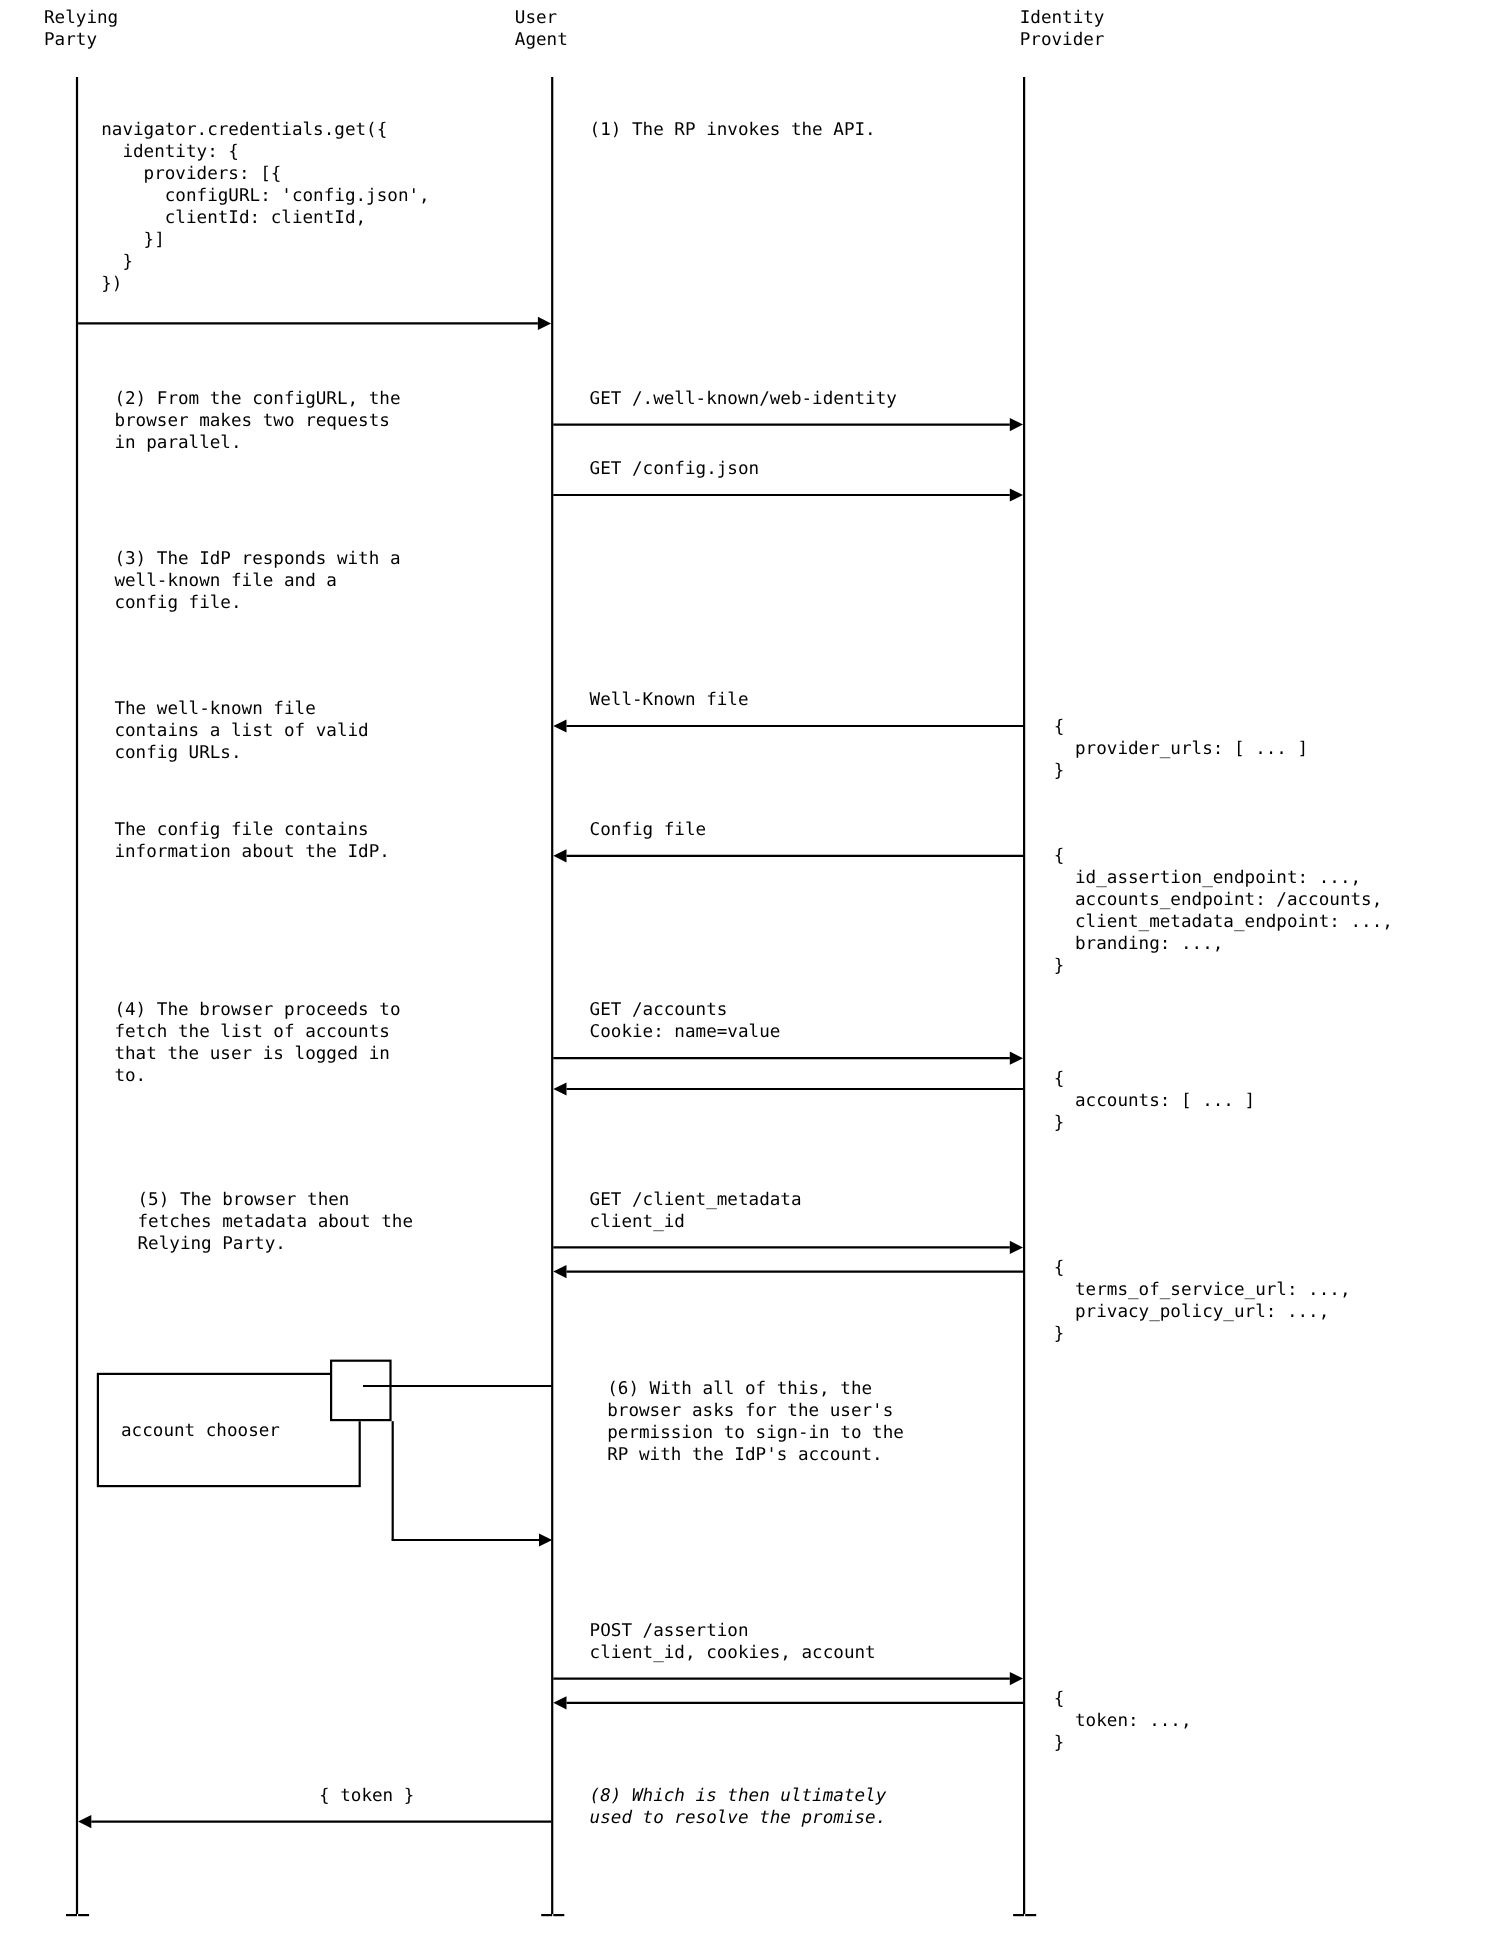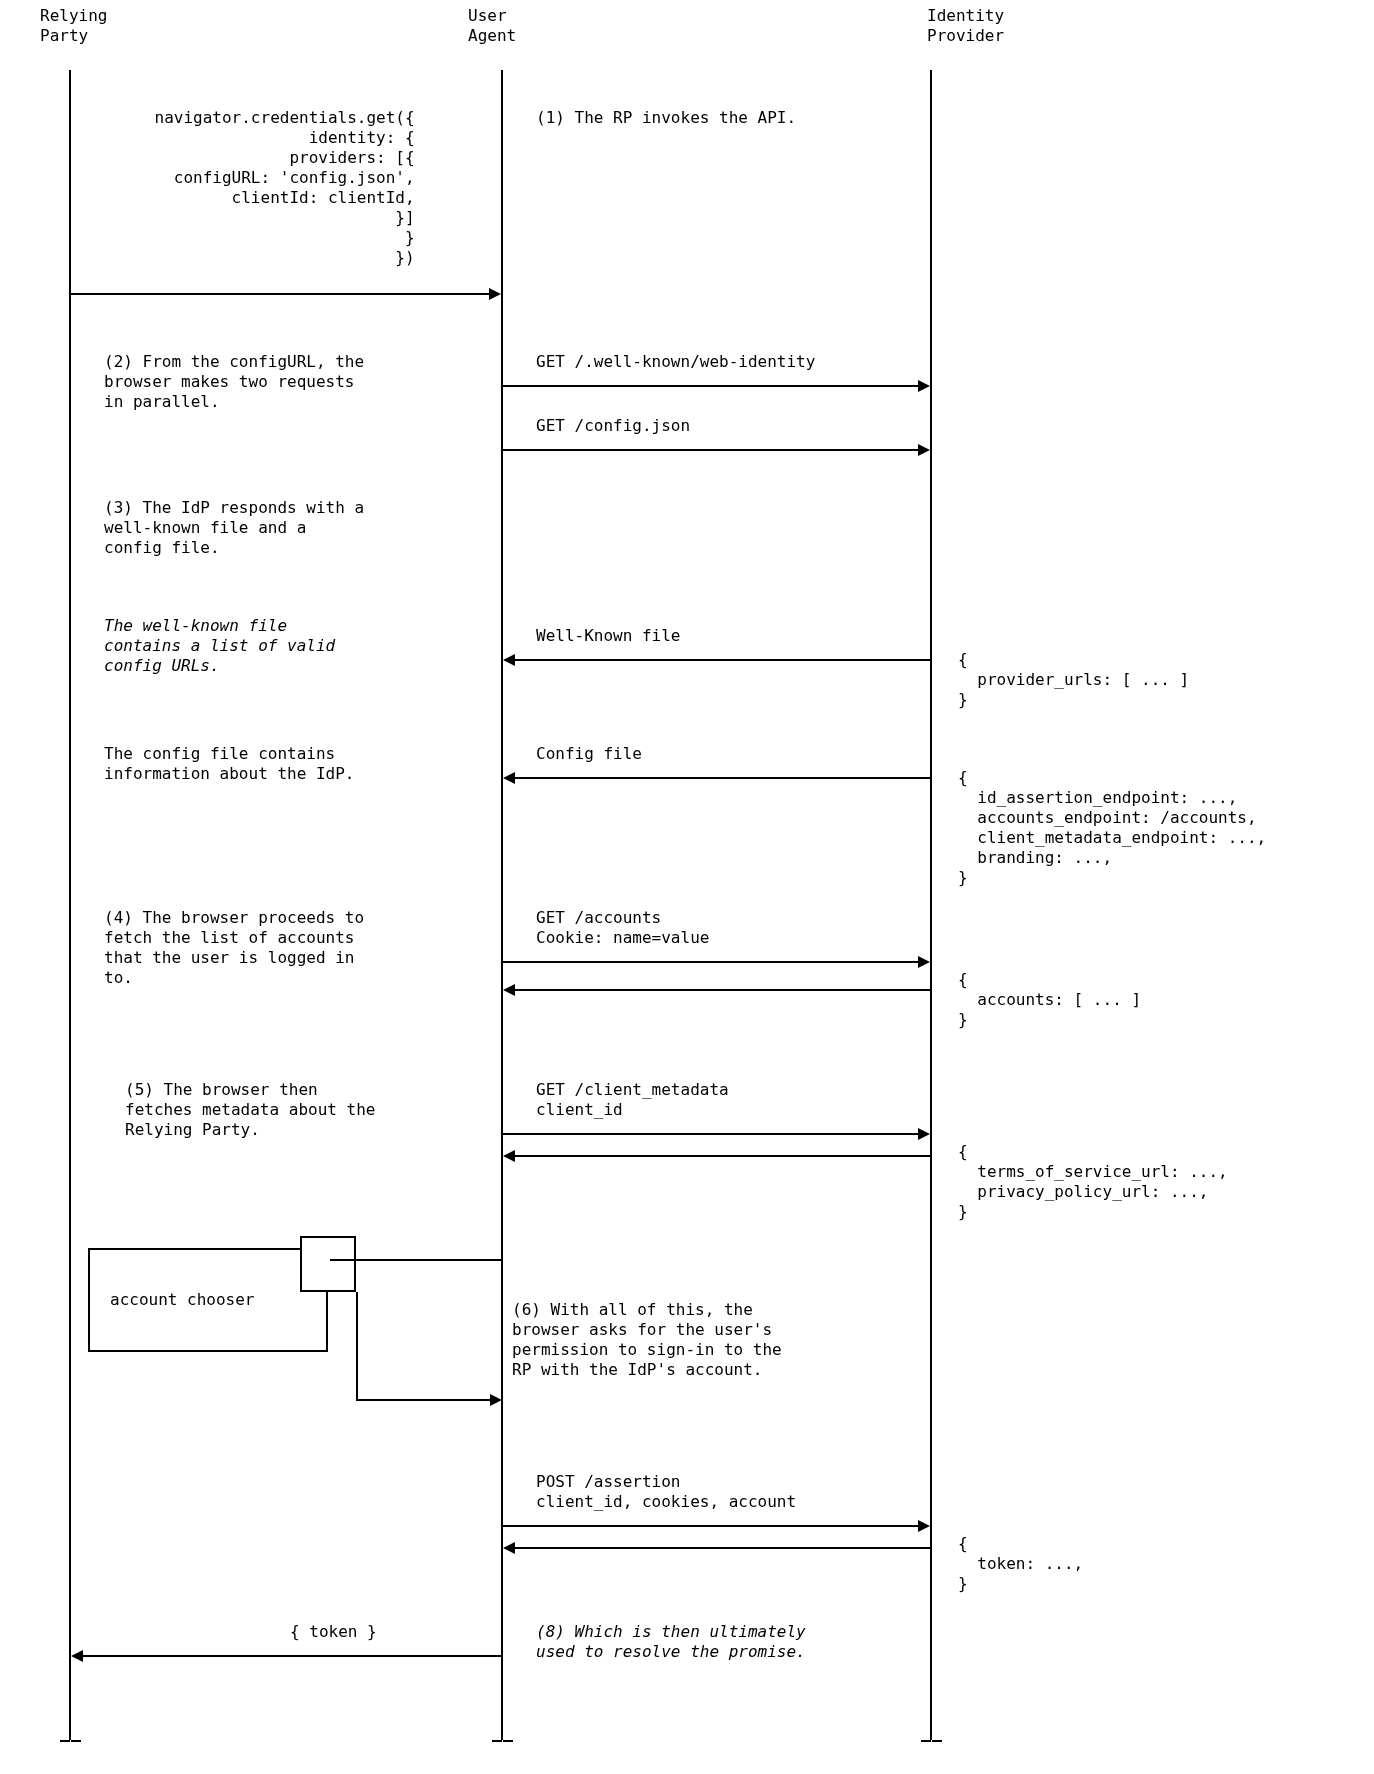--- a/index.html
+++ b/index.html
@@ -69,21 +69,21 @@
   <div class="lifeline" style="left:501px; top:70px; height:1670px;"></div>
   <div class="lifeline" style="left:930px; top:70px; height:1670px;"></div>
 
   <div class="tick" style="left:60px; top:1740px;"></div>
   <div class="tick" style="left:71px; top:1740px;"></div>
   <div class="tick" style="left:492px; top:1740px;"></div>
   <div class="tick" style="left:503px; top:1740px;"></div>
   <div class="tick" style="left:921px; top:1740px;"></div>
   <div class="tick" style="left:932px; top:1740px;"></div>
 
-  <div class="txt body-txt" style="left:116px; top:108px;text-align:right;">navigator.credentials.get({
+  <div class="txt body-txt" style="left:92px; top:108px;">navigator.credentials.get({
   identity: {
     providers: [{
       configURL: 'config.json',
       clientId: clientId,
     }]
   }
 })</div>
   <div class="txt body-txt" style="left:536px; top:108px;">(1) The RP invokes the API.</div>
 
   <div class="arrow" style="left:71px; top:288px;">
@@ -108,21 +108,21 @@
     <svg width="427" height="12">
         <line x1="0" y1="6" x2="415" y2="6" stroke="#000" stroke-width="2"></line>
         <polygon points="415,0 427,6 415,12" fill="#000"></polygon>
       </svg>
   </div>
 
   <div class="txt body-txt" style="left:104px; top:498px;">(3) The IdP responds with a
 well-known file and a
 config file.</div>
 
-  <div class="txt body-txt" style="left:104px; top:616px;font-style:italic;">The well-known file
+  <div class="txt body-txt" style="left:104px; top:634px;">The well-known file
 contains a list of valid
 config URLs.</div>
   <div class="txt body-txt" style="left:536px; top:626px;">Well-Known file</div>
   <div class="txt body-txt" style="left:958px; top:650px;">{
   provider_urls: [ ... ]
 }</div>
   <div class="arrow" style="left:503px; top:654px;">
     <svg width="427" height="12">
         <polygon points="12,0 0,6 12,12" fill="#000"></polygon>
         <line x1="12" y1="6" x2="427" y2="6" stroke="#000" stroke-width="2"></line>
@@ -182,21 +182,21 @@
   terms_of_service_url: ...,
   privacy_policy_url: ...,
 }</div>
   <div class="arrow" style="left:503px; top:1150px;">
     <svg width="427" height="12">
         <polygon points="12,0 0,6 12,12" fill="#000"></polygon>
         <line x1="12" y1="6" x2="427" y2="6" stroke="#000" stroke-width="2"></line>
       </svg>
   </div>
 
-  <div class="txt body-txt" style="left:512px; top:1252px;margin-top:48px;">(6) With all of this, the
+  <div class="txt body-txt" style="left:552px; top:1252px;">(6) With all of this, the
 browser asks for the user's
 permission to sign-in to the
 RP with the IdP's account.</div>
 
   <div class="chooser" style="left:88px; top:1248px; width:240px; height:104px;">
     <div class="txt body-txt" style="left:20px; top:40px;">account chooser</div>
   </div>
   <div class="chooser-inner" style="left:300px; top:1236px; width:56px; height:56px;"></div>
 
   <div class="arrow" style="left:330px; top:1254px;">

